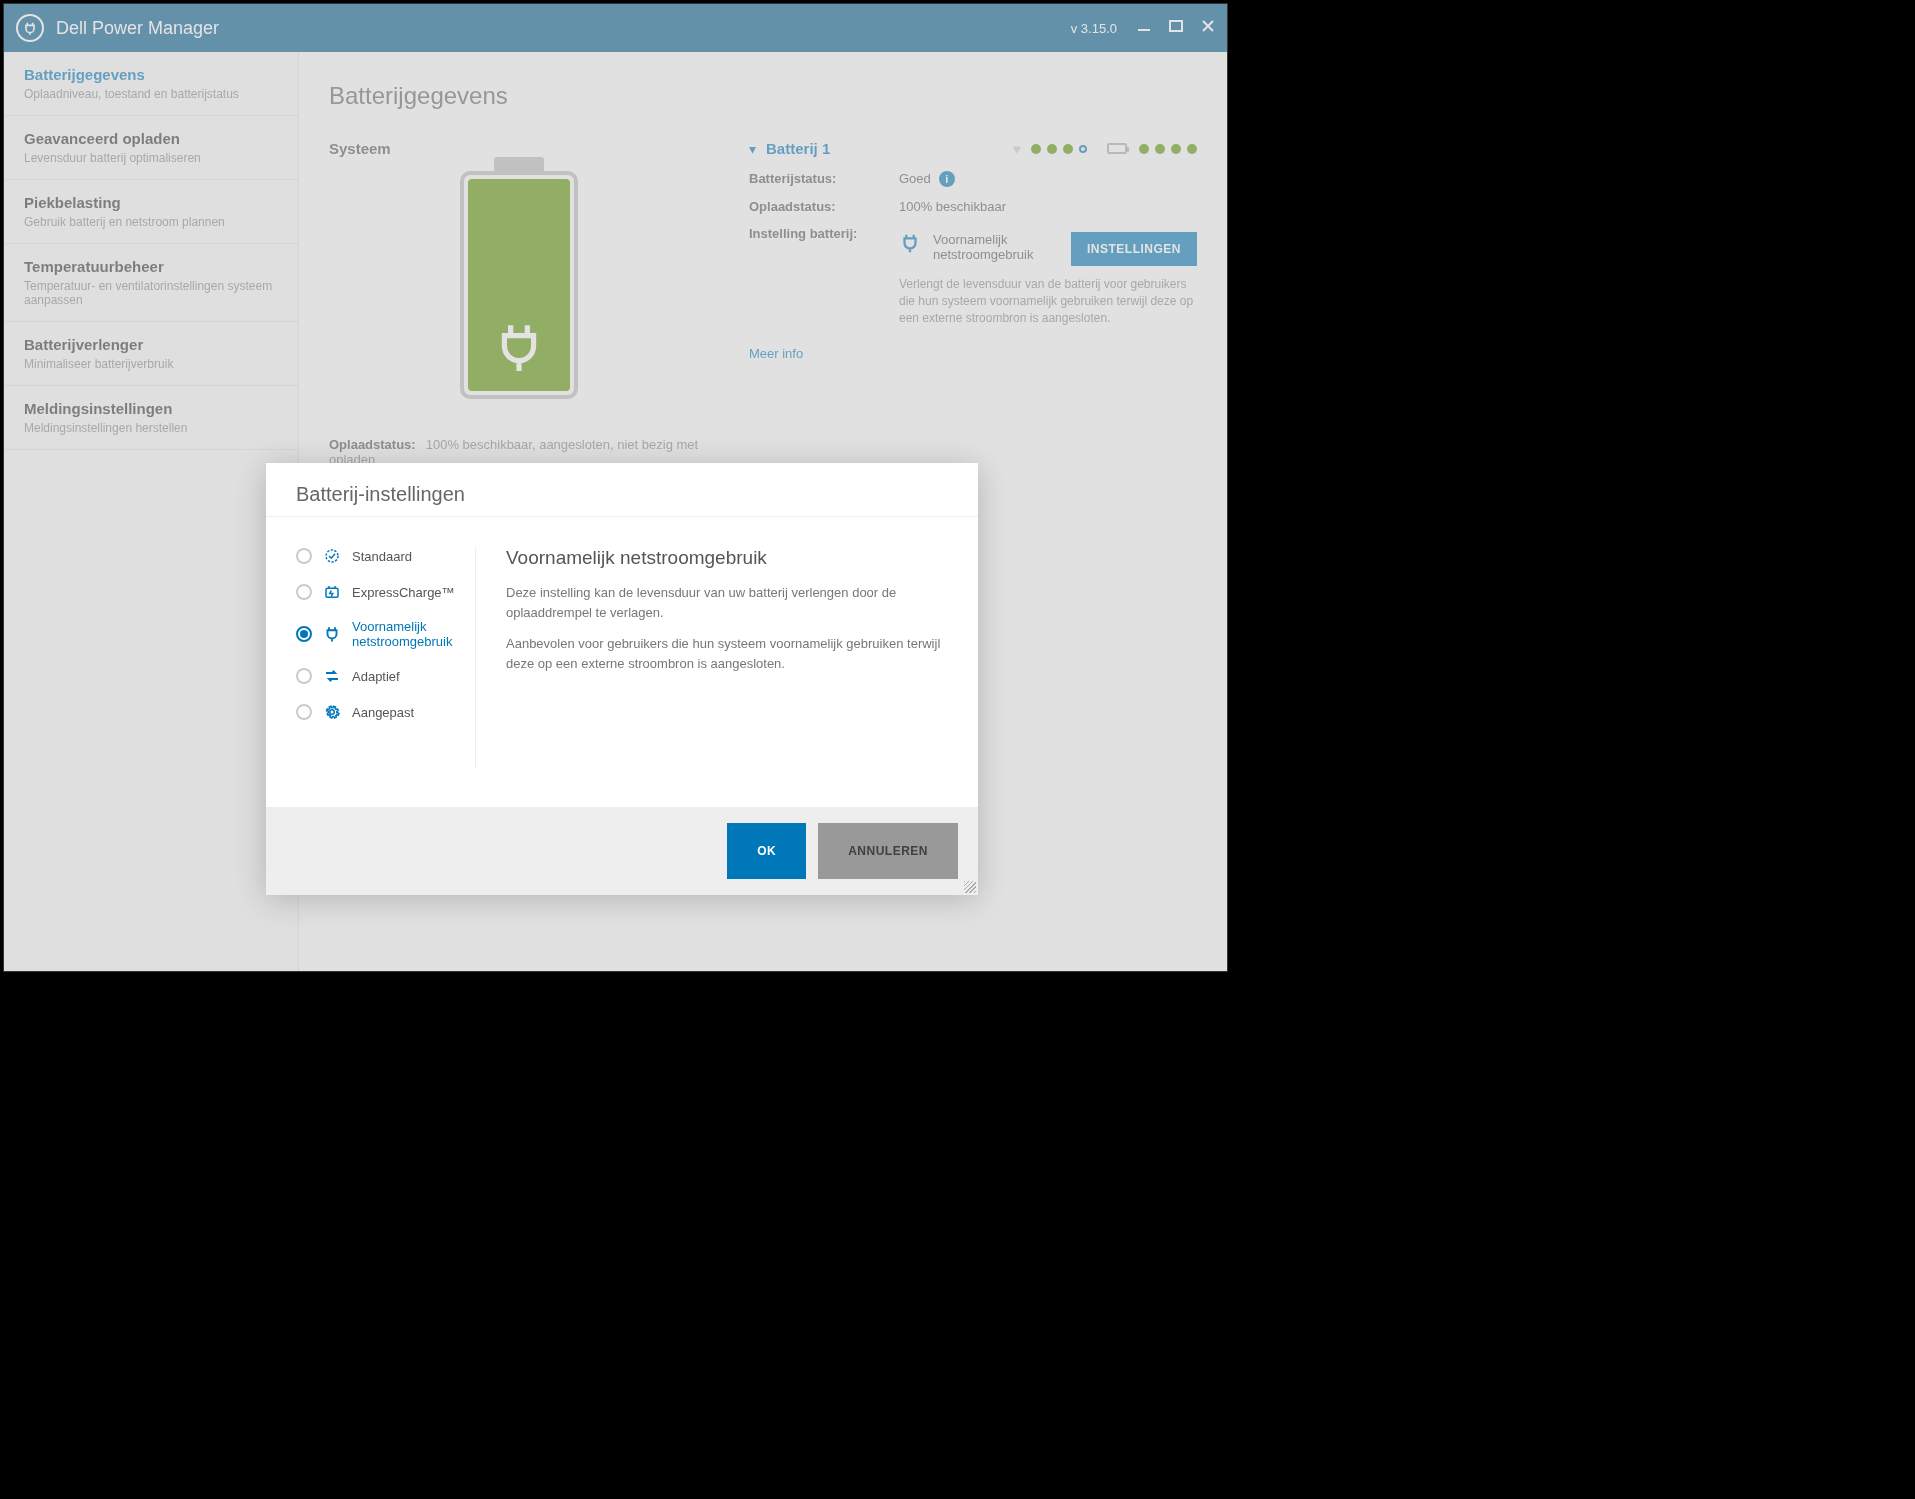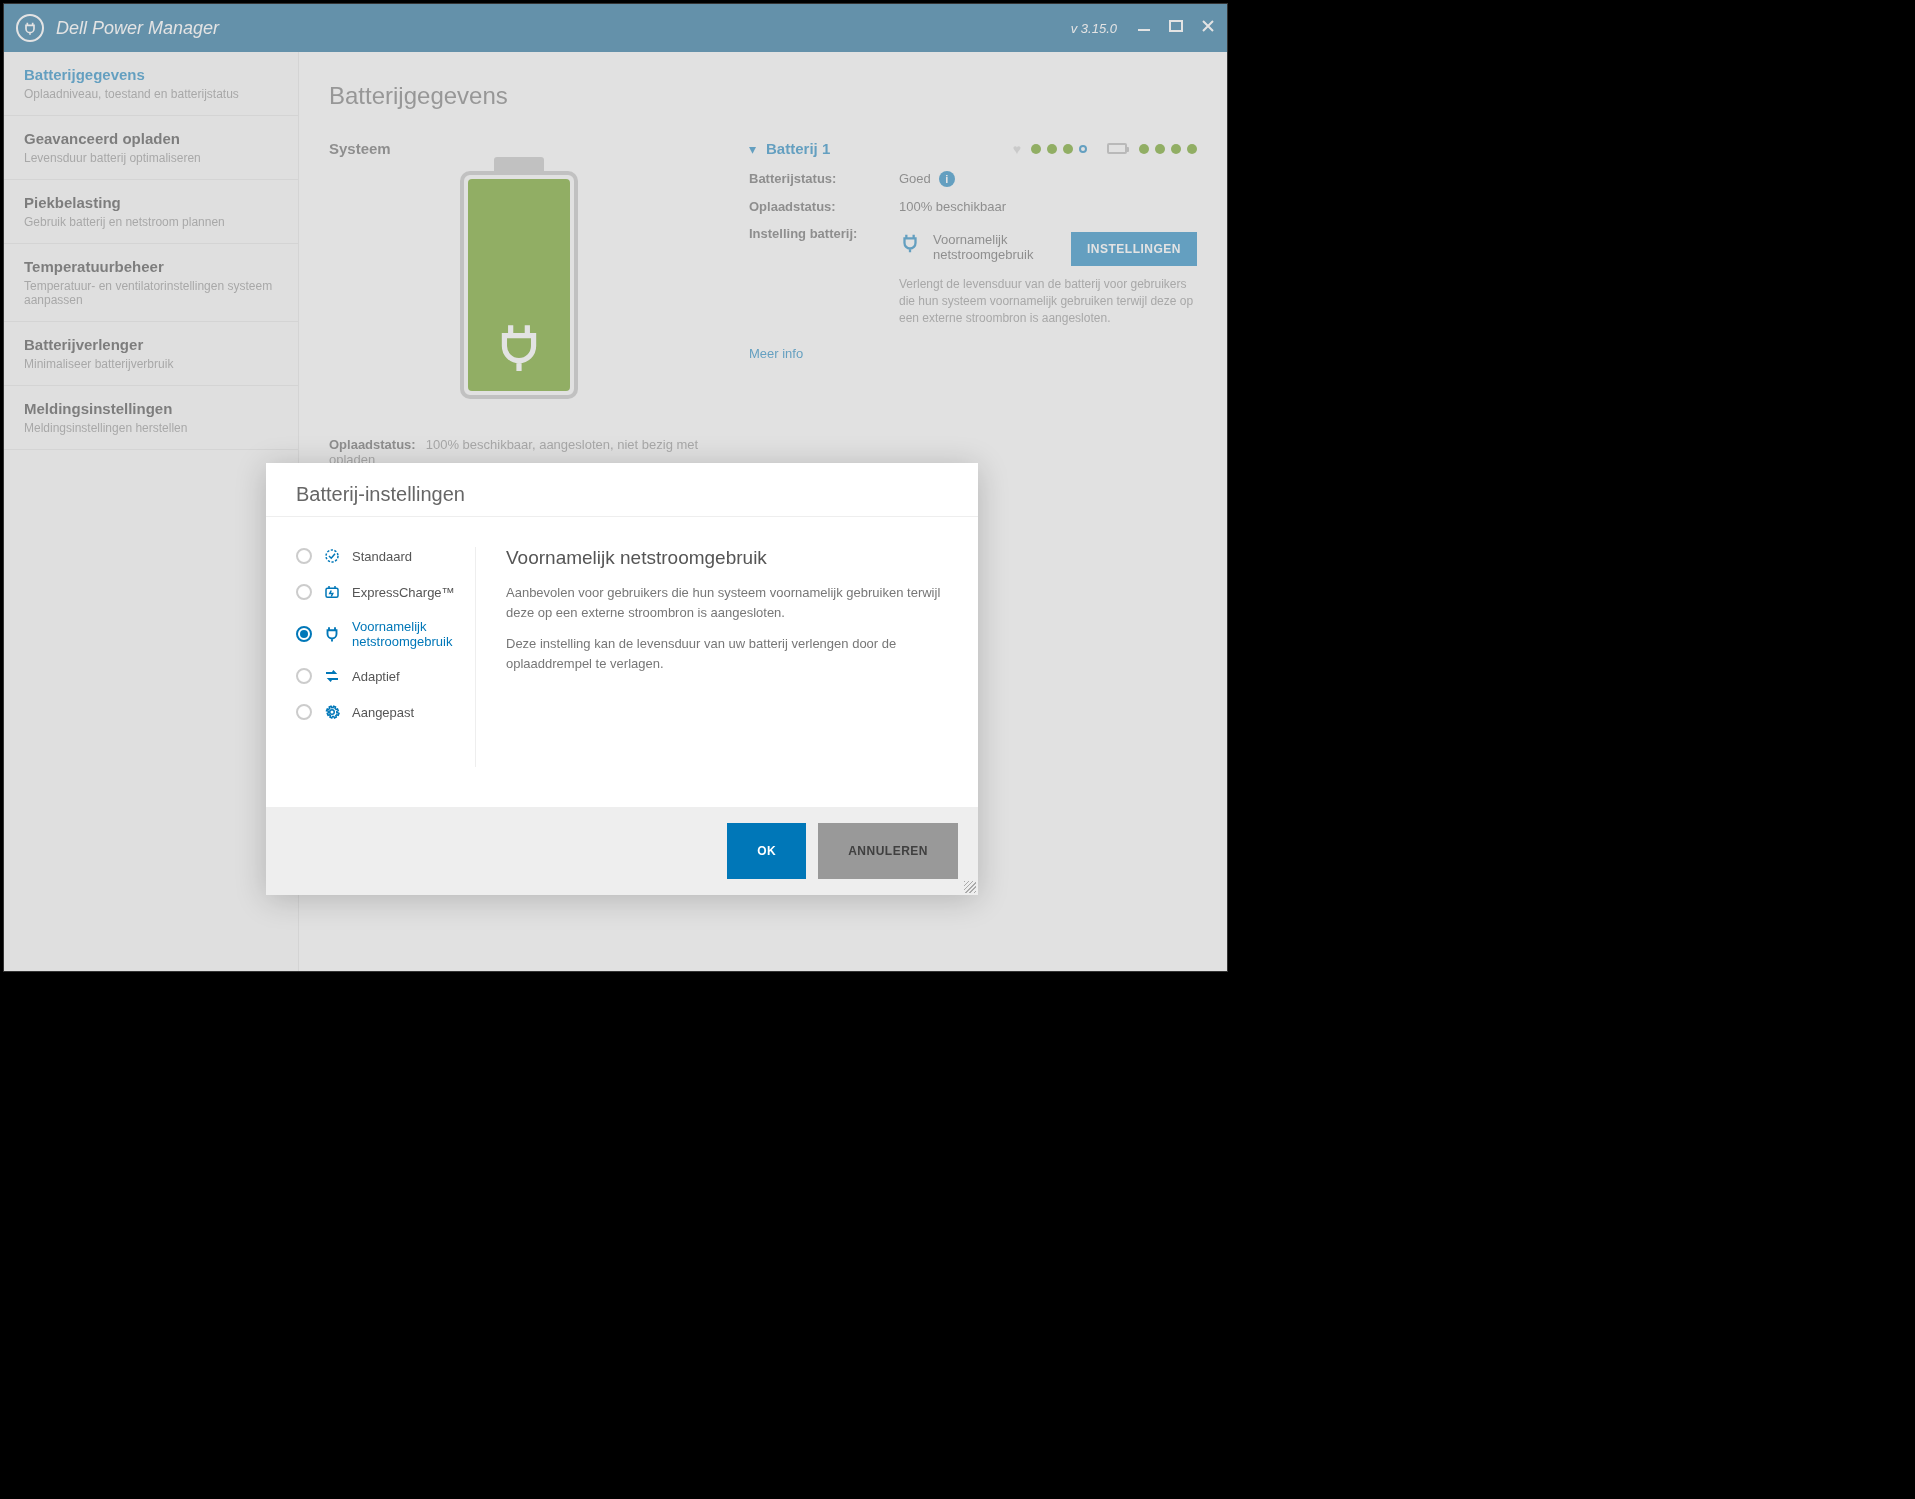--- a/index.html
+++ b/index.html
@@ -1,18 +1,18 @@
 <!DOCTYPE html>
 <html><head>
 <meta charset="utf-8">
 <style>
 * { margin: 0; padding: 0; box-sizing: border-box; font-family: "Segoe UI", Arial, sans-serif; }
 body { background: #000; width: 1915px; height: 1499px; overflow: hidden; }
 .window { position: absolute; left: 3px; top: 3px; width: 1225px; height: 969px; background: #fff; border: 1px solid #333; }
-.titlebar { height: 48px; background: #005a8c; display: flex; align-items: center; padding: 0 12px; color: #fff; font-style: italic; }
+.titlebar { height: 48px; background: #005a8c; display: flex; align-items: center; padding: 0 12px; color: #fff; }
 .titlebar-icon { width: 28px; height: 28px; border: 2px solid #fff; border-radius: 50%; display: flex; align-items: center; justify-content: center; margin-right: 12px; }
 .titlebar-title { font-size: 18px; font-weight: 300; flex: 1; }
 .titlebar-version { font-size: 13px; color: #ffffff; margin-right: 20px; }
 .titlebar-controls { display: flex; gap: 18px; }
 .titlebar-controls span { cursor: pointer; font-size: 16px; }
 .app-body { display: flex; height: calc(100% - 48px); background: #f0f0f0; }
 .sidebar { width: 295px; background: #f7f7f7; border-right: 1px solid #e0e0e0; }
 .sidebar-item { padding: 14px 20px; border-bottom: 1px solid #e0e0e0; cursor: pointer; }
 .sidebar-item.active .sidebar-item-title { color: #0077b8; }
 .sidebar-item-title { font-size: 15px; color: #333; font-weight: 600; margin-bottom: 4px; }
@@ -243,22 +243,22 @@
                 <svg width="18" height="18" viewBox="0 0 24 24" fill="#0077b8">
                   <path d="M12 8a4 4 0 1 0 0 8 4 4 0 0 0 0-8zm0 6a2 2 0 1 1 0-4 2 2 0 0 1 0 4z"></path>
                   <path d="M19.4 13l1.9.9-1 2.4-2-.6a7 7 0 0 1-1.2 1.2l.6 2-2.4 1-.9-1.9a7 7 0 0 1-1.8 0l-.9 1.9-2.4-1 .6-2a7 7 0 0 1-1.2-1.2l-2 .6-1-2.4 1.9-.9a7 7 0 0 1 0-1.8L4.7 10.3l1-2.4 2 .6A7 7 0 0 1 8.9 7.3l-.6-2 2.4-1 .9 1.9a7 7 0 0 1 1.8 0l.9-1.9 2.4 1-.6 2a7 7 0 0 1 1.2 1.2l2-.6 1 2.4-1.9.9a7 7 0 0 1 0 1.8z" fill="none" stroke="#0077b8" stroke-width="2"></path>
                 </svg>
               </span>
             <span class="option-label">Aangepast</span>
           </div>
         </div>
         <div class="desc-col">
           <div class="desc-title">Voornamelijk netstroomgebruik</div>
+          <div class="desc-text">Deze instelling kan de levensduur van uw batterij verlengen door de oplaaddrempel te verlagen.</div>
           <div class="desc-text">Aanbevolen voor gebruikers die hun systeem voornamelijk gebruiken terwijl deze op een externe stroombron is aangesloten.</div>
-          <div class="desc-text">Deze instelling kan de levensduur van uw batterij verlengen door de oplaaddrempel te verlagen.</div>
         </div>
       </div>
       <div class="modal-footer">
         <button class="btn btn-primary">OK</button>
         <button class="btn btn-secondary">ANNULEREN</button>
         <div class="resize-grip"></div>
       </div>
     </div>
   </div>
 </div>

